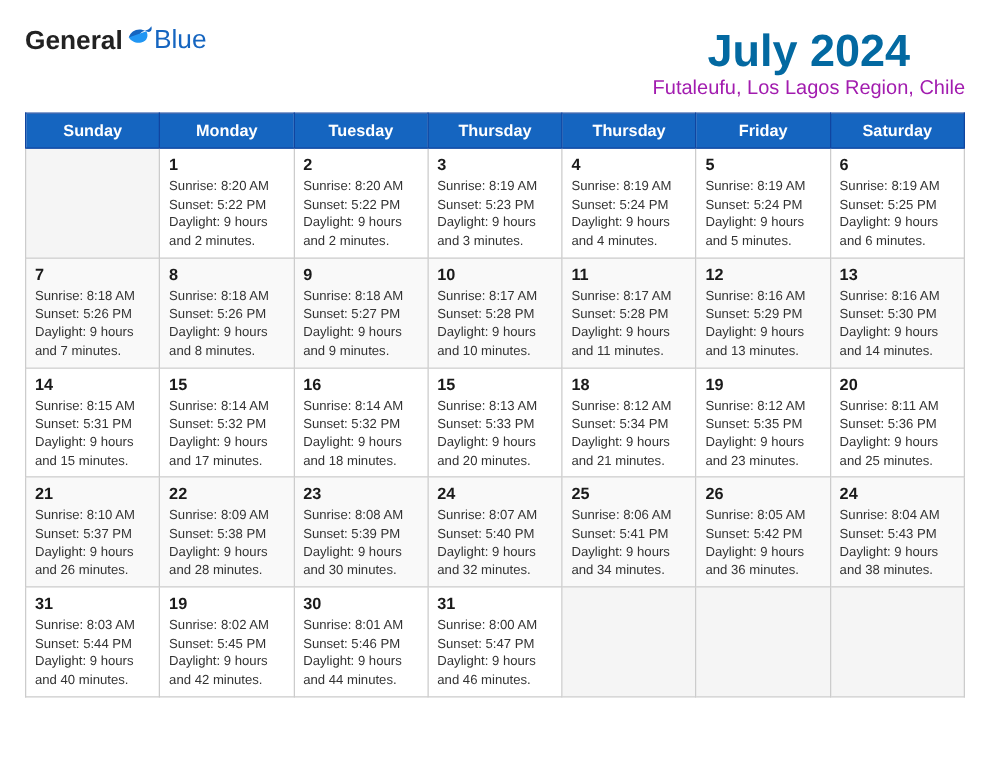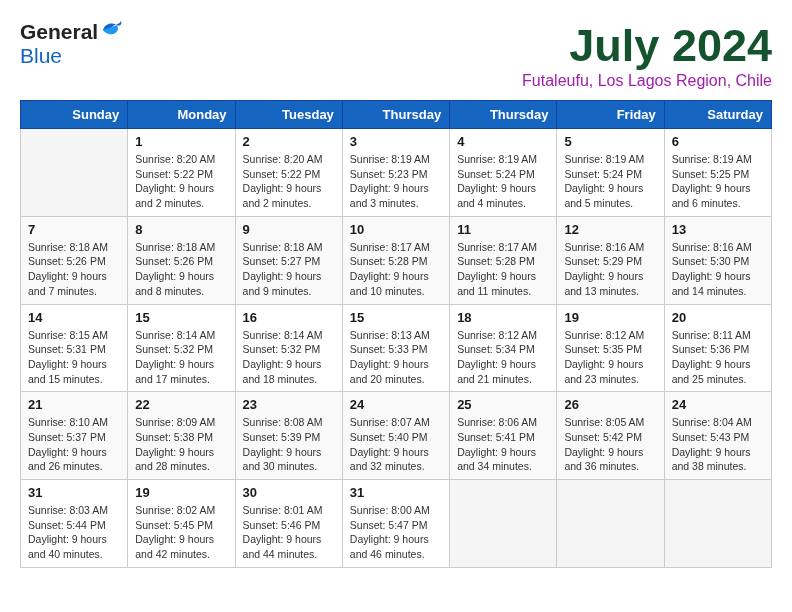--- a/index.html
+++ b/index.html
@@ -11,44 +11,45 @@
       padding: 20px;
     }
     .header {
       display: flex;
       justify-content: space-between;
       align-items: flex-start;
       margin-bottom: 10px;
     }
     .logo {
       display: flex;
-      flex-direction: column;
+      flex-direction: row;
       align-items: flex-start;
     }
     .title-section {
       text-align: right;
     }
     .month-year {
-      font-size: 45px;
+      font-size: 36px;
       font-weight: bold;
-      color: #14532d;
+      color: #0369a1;
+      text-align: center;
     }
     .location {
       font-size: 16px;
       color: #a21caf;
     }
     .calendar-table {
       width: 100%;
       border-collapse: collapse;
       border: 1px solid #ccc;
     }
     .calendar-table th {
       background-color: #1565c0;
       color: white;
-      text-align: right;
+      text-align: center;
       padding: 6px 8px;
       font-size: 13px;
       font-weight: bold;
       border: 1px solid #1045a0;
     }
     .calendar-table td {
       vertical-align: top;
       border: 1px solid #ccc;
       padding: 5px 7px;
       width: calc(100% / 7);

